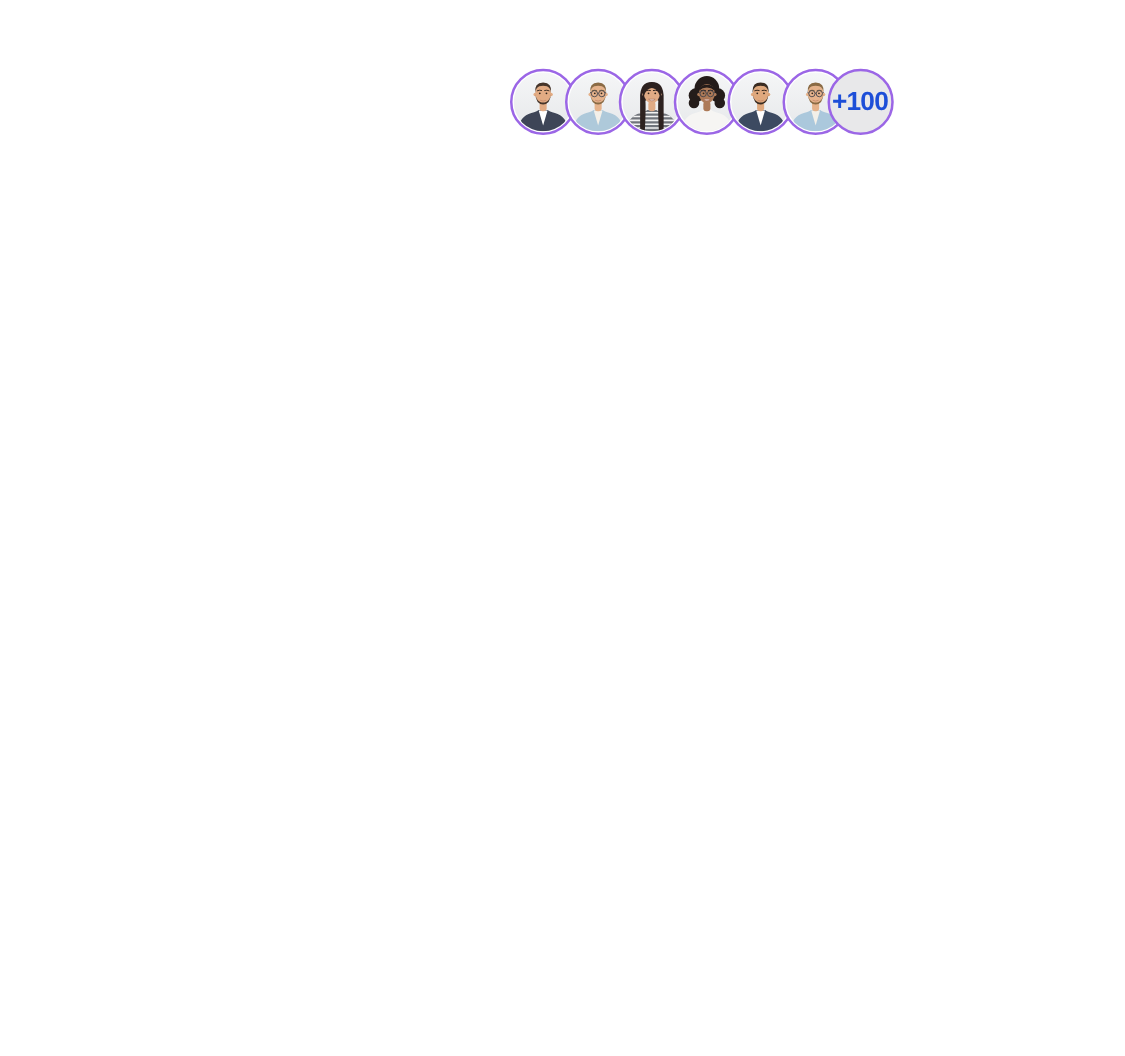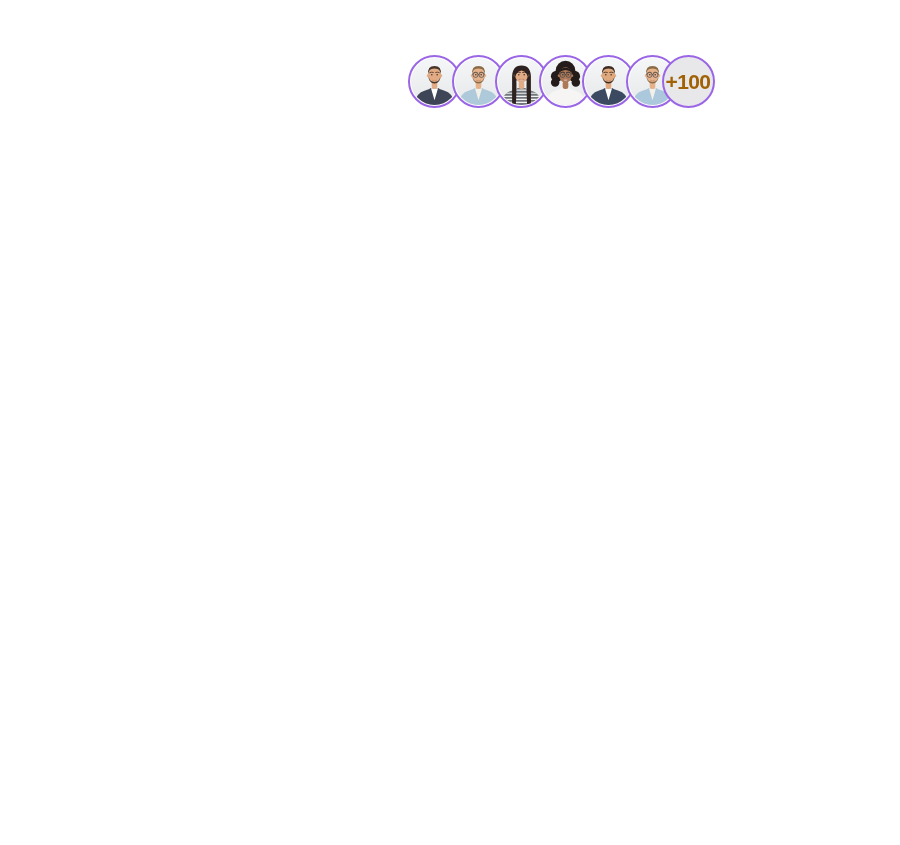--- a/index.html
+++ b/index.html
@@ -272,15 +272,15 @@
         <g fill="none" stroke="#44444b" stroke-width="1.5">
           <circle cx="43.7" cy="36" r="5.3"></circle>
           <circle cx="56.3" cy="36" r="5.3"></circle>
           <path d="M49 35.2 L51 35.2"></path>
           <path d="M38.4 35 L36.2 33.8"></path>
           <path d="M61.6 35 L63.8 33.8"></path>
         </g>
       </svg>
     </div>
     <div class="circle badge" style="background: rgb(232, 232, 234);">
-    <span class="badge-label" style="color: #a16207;">+100</span>
+    <span class="badge-label" style="color: #1d4ed8;">+100</span>
   </div>
 </div>
 
 </body></html>

